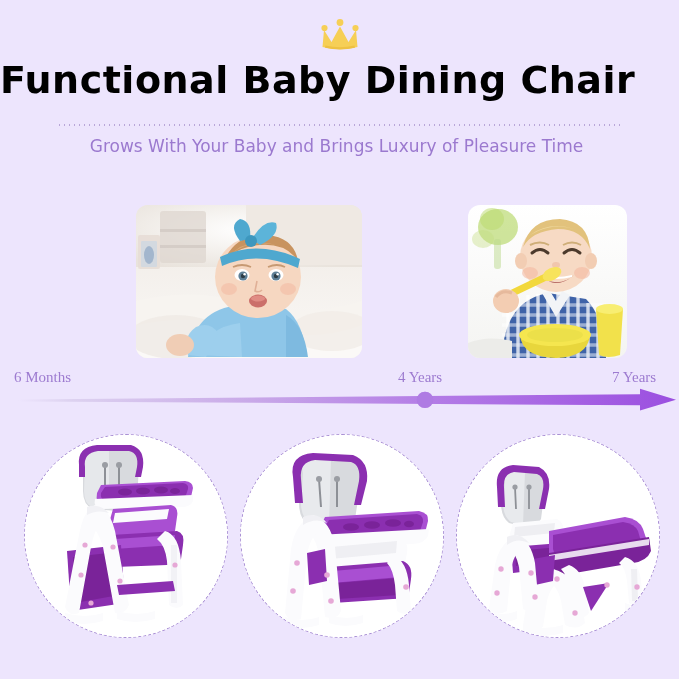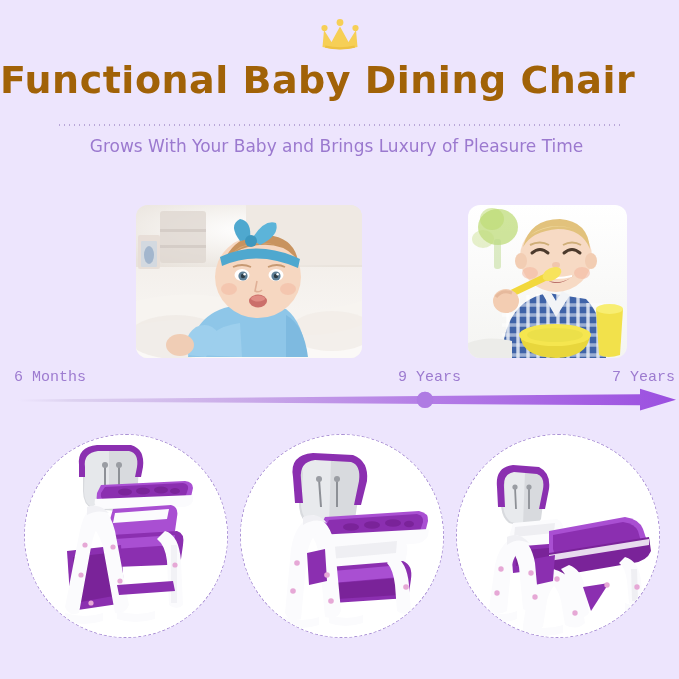--- a/index.html
+++ b/index.html
@@ -35,21 +35,21 @@
   .title {
     position: absolute;
     left: 0;
     top: 58px;
     width: 611px;
     text-align: center;
     font-family: "DejaVu Sans", sans-serif;
     font-size: 38px;
     font-weight: bold;
     letter-spacing: 0.5px;
-    color: #a16207;
+    color: #000000;
     white-space: nowrap;
   }
 
   .divider {
     position: absolute;
     left: 57px;
     top: 124px;
     width: 565px;
     height: 2px;
     background-image: radial-gradient(circle, #b9a6d8 0.9px, rgba(0,0,0,0) 1.1px);
@@ -76,21 +76,21 @@
     overflow: hidden;
   }
   .photo-left  { left: 136px; top: 205px; width: 226px; height: 153px; }
   .photo-right { left: 468px; top: 205px; width: 159px; height: 153px; }
   .photo svg { display: block; width: 100%; height: 100%; }
 
   
   .tl-label {
     position: absolute;
     top: 369px;
-    font-family: Liberation Mono, monospace;
+    font-family: Liberation Serif, serif;
     font-size: 15px;
     color: #9d7bd0;
     white-space: nowrap;
   }
   .tl-left   { left: 14px; }
   .tl-mid    { left: 398px; }
   .tl-right  { left: 612px; }
 
   .tl-track {
     position: absolute;
@@ -253,21 +253,21 @@
       <ellipse cx="87" cy="130" rx="28" ry="7" fill="#ece04a"></ellipse>
 
       <path d="M128 104 L155 104 L152 150 Q140 154 131 150 Z" fill="#f2e14b"></path>
       <ellipse cx="141.5" cy="104" rx="13.5" ry="5" fill="#f8ee72"></ellipse>
 
       <path d="M0 138 Q20 130 44 136 L44 153 L0 153 Z" fill="#ecece9"></path>
     </svg>
   </div>
 
   <div class="tl-label tl-left">6 Months</div>
-  <div class="tl-label tl-mid">9 Years</div>
+  <div class="tl-label tl-mid">4 Years</div>
   <div class="tl-label tl-right">7 Years</div>
 
   <div class="tl-track">
     <svg viewBox="0 0 679 26">
       <defs>
         <linearGradient id="arrowg" x1="0" y1="0" x2="1" y2="0">
           <stop offset="0%" stop-color="#ede5fd"></stop>
           <stop offset="8%" stop-color="#ddd2f0"></stop>
           <stop offset="35%" stop-color="#c9a9e8"></stop>
           <stop offset="62%" stop-color="#b47de6"></stop>

